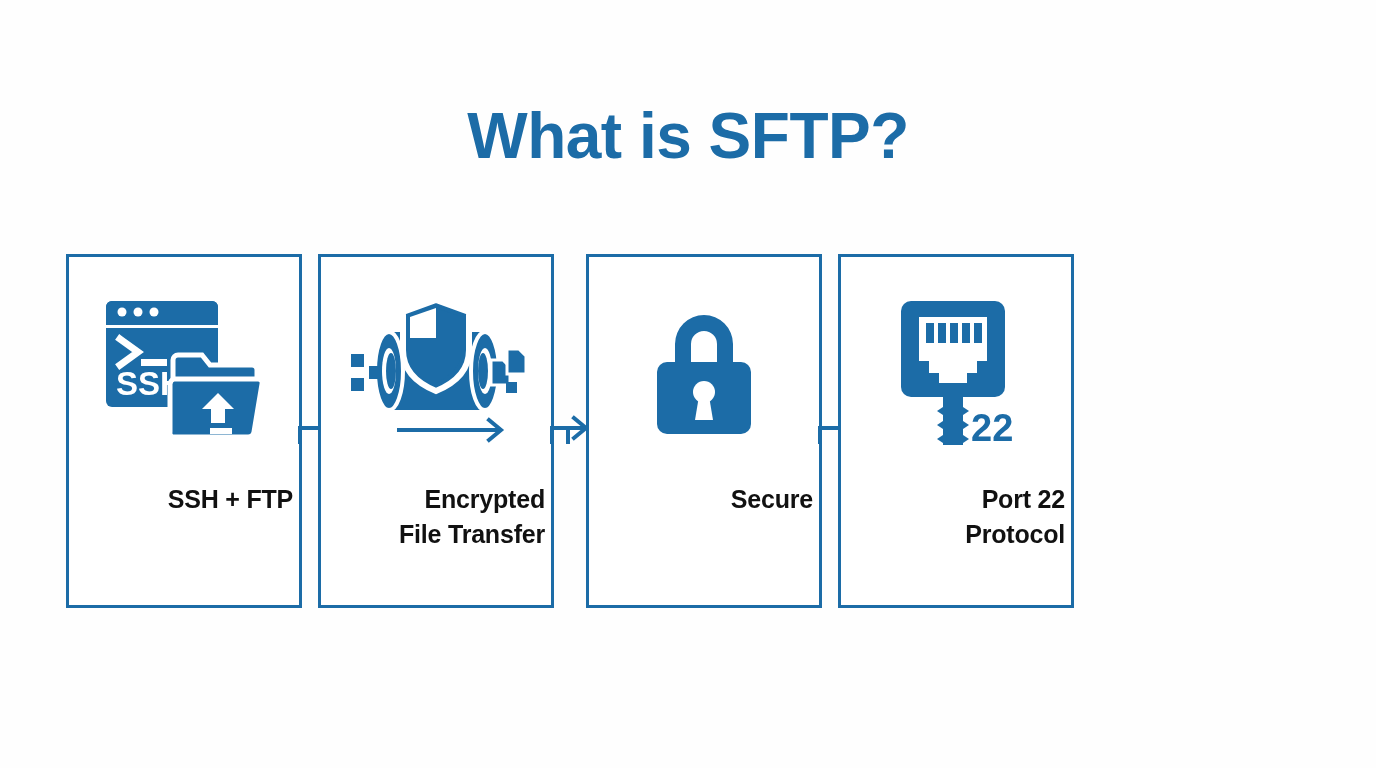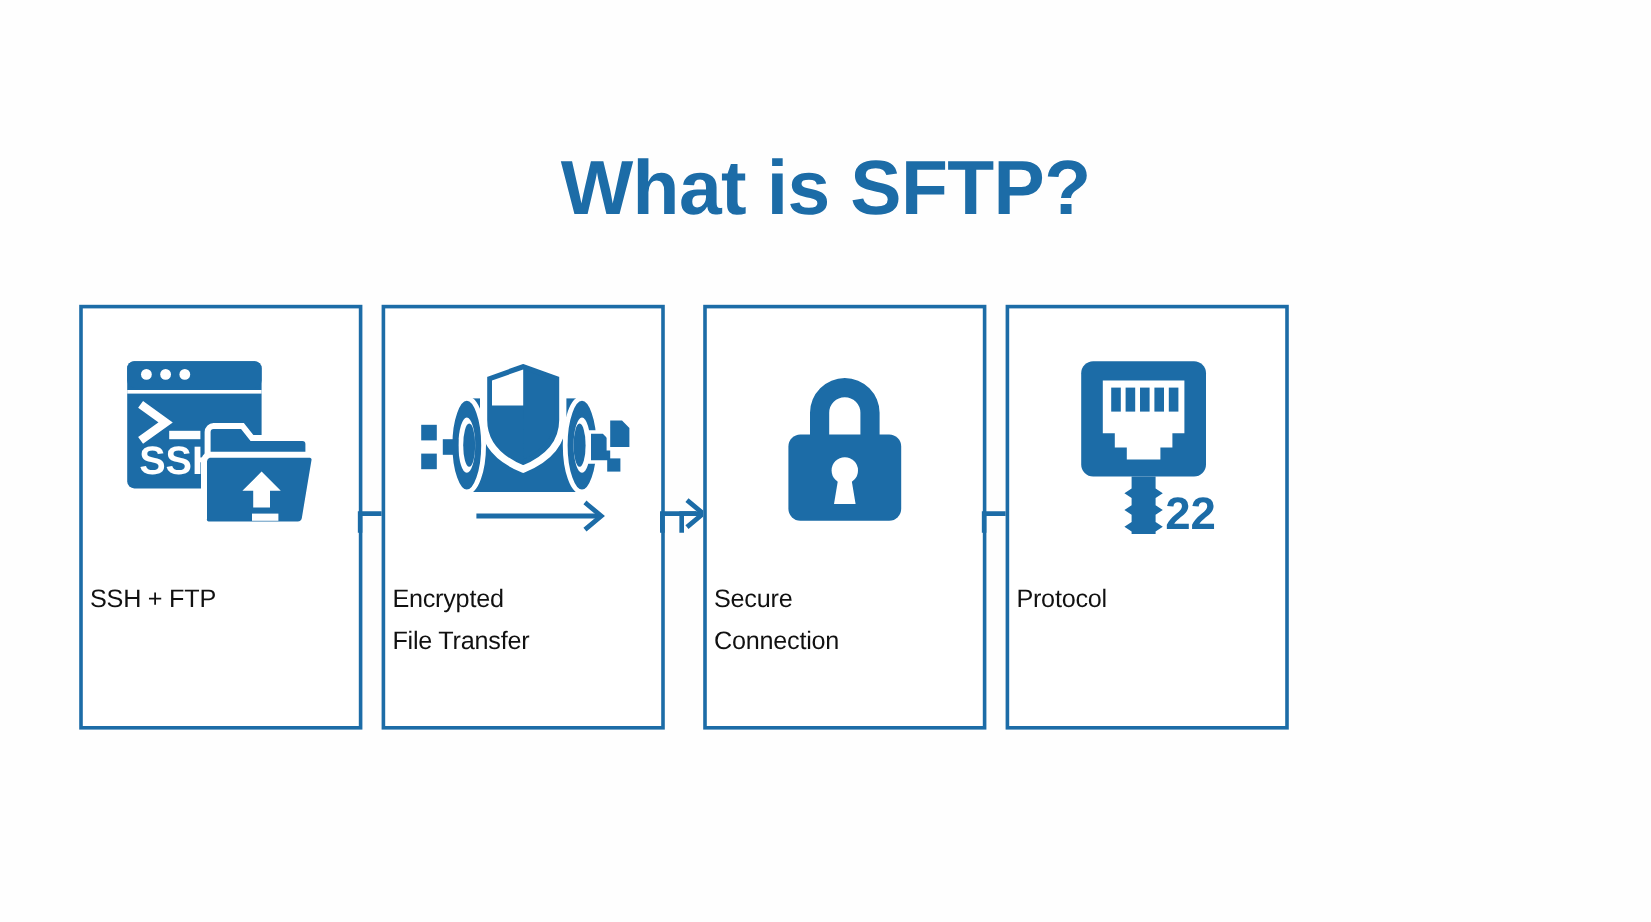--- a/index.html
+++ b/index.html
@@ -27,21 +27,20 @@
     top: 104px;
     left: 0;
     width: 1376px;
     text-align: center;
     font-size: 64px;
     font-weight: bold;
     color: #1c6ca7;
     letter-spacing: -0.5px;
     line-height: 1;
     white-space: nowrap;
-    margin-top: 20px;
   }
 
   
   .flow {
     position: absolute;
     left: 66px;
     top: 254px;
     width: 1242px;
     height: 354px;
     display: flex;
@@ -66,28 +65,29 @@
     display: flex;
     align-items: center;
     justify-content: center;
   }
 
   .card-icon svg {
     display: block;
   }
 
   .card-label {
-    font-size: 21px;
+    font-size: 25px;
     line-height: 35px;
     color: #111111;
-    text-align: left;
+    text-align: right;
     width: 100%;
     padding: 0 6px;
     box-sizing: border-box;
     letter-spacing: -0.2px;
+    font-weight: bold;
   }
 
   
   .connector {
     width: 16px;
     position: relative;
     flex: 0 0 16px;
   }
   .connector svg {
     position: absolute;
@@ -196,21 +196,20 @@
       <div class="card-icon">
         <svg width="110" height="140" viewBox="0 0 110 140">
           <path d="M26 70 V44 a29 29 0 0 1 58 0 V70 h-16 V44 a13 13 0 0 0 -26 0 V70 Z" fill="#1c6ca7"></path>
           <rect x="8" y="62" width="94" height="72" rx="10" fill="#1c6ca7"></rect>
           <circle cx="55" cy="92" r="11" fill="#ffffff"></circle>
           <path d="M50 96 h10 l4 24 h-18 z" fill="#ffffff"></path>
         </svg>
       </div>
       <div class="card-label">
         <div>Secure</div>
-        <div>Connection</div>
       </div>
     </div>
 
     <div class="connector">
       <svg width="46" height="44" viewBox="0 0 46 44">
         <path d="M2 38 V22 H30" fill="none" stroke="#1c6ca7" stroke-width="4"></path>
         <path d="M24 12 L36 22 L24 32" fill="none" stroke="#1c6ca7" stroke-width="4" stroke-linecap="square"></path>
       </svg>
     </div>
 
@@ -223,18 +222,19 @@
           <rect x="47" y="28" width="8" height="20" fill="#1c6ca7"></rect>
           <rect x="59" y="28" width="8" height="20" fill="#1c6ca7"></rect>
           <rect x="71" y="28" width="8" height="20" fill="#1c6ca7"></rect>
           <rect x="83" y="28" width="8" height="20" fill="#1c6ca7"></rect>
 
           <path d="M52 102 h20 v10 l6 4 -6 4 v6 l6 4 -6 4 v6 l6 4 -6 4 v14 h-20 v-14 l-6 -4 6 -4 v-6 l-6 -4 6 -4 v-6 l-6 -4 6 -4 z" fill="#1c6ca7"></path>
           <text x="80" y="146" font-family="'Liberation Sans', sans-serif" font-size="38" font-weight="bold" fill="#1c6ca7">22</text>
         </svg>
       </div>
       <div class="card-label">
+        <div>Port 22</div>
         <div>Protocol</div>
       </div>
     </div>
 
   </div>
 </div>
 
 </body></html>

